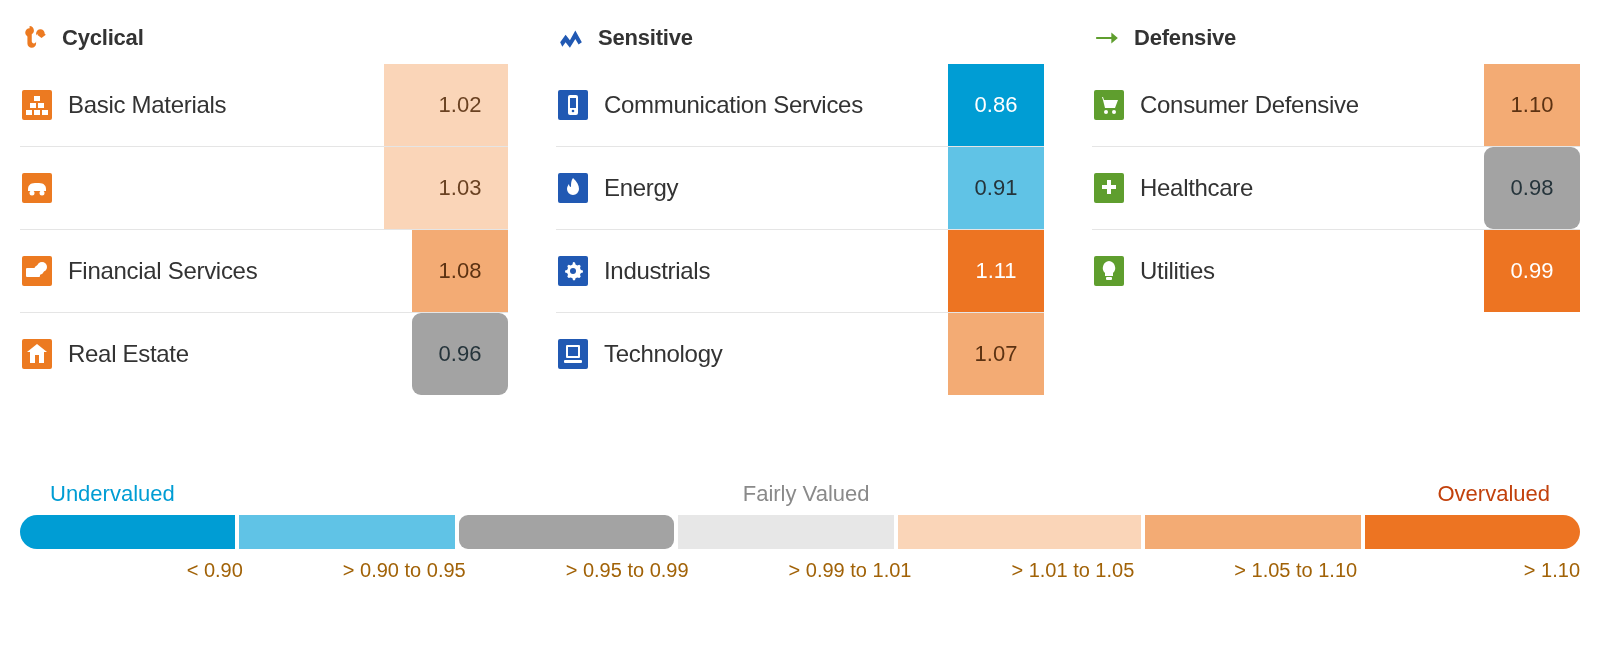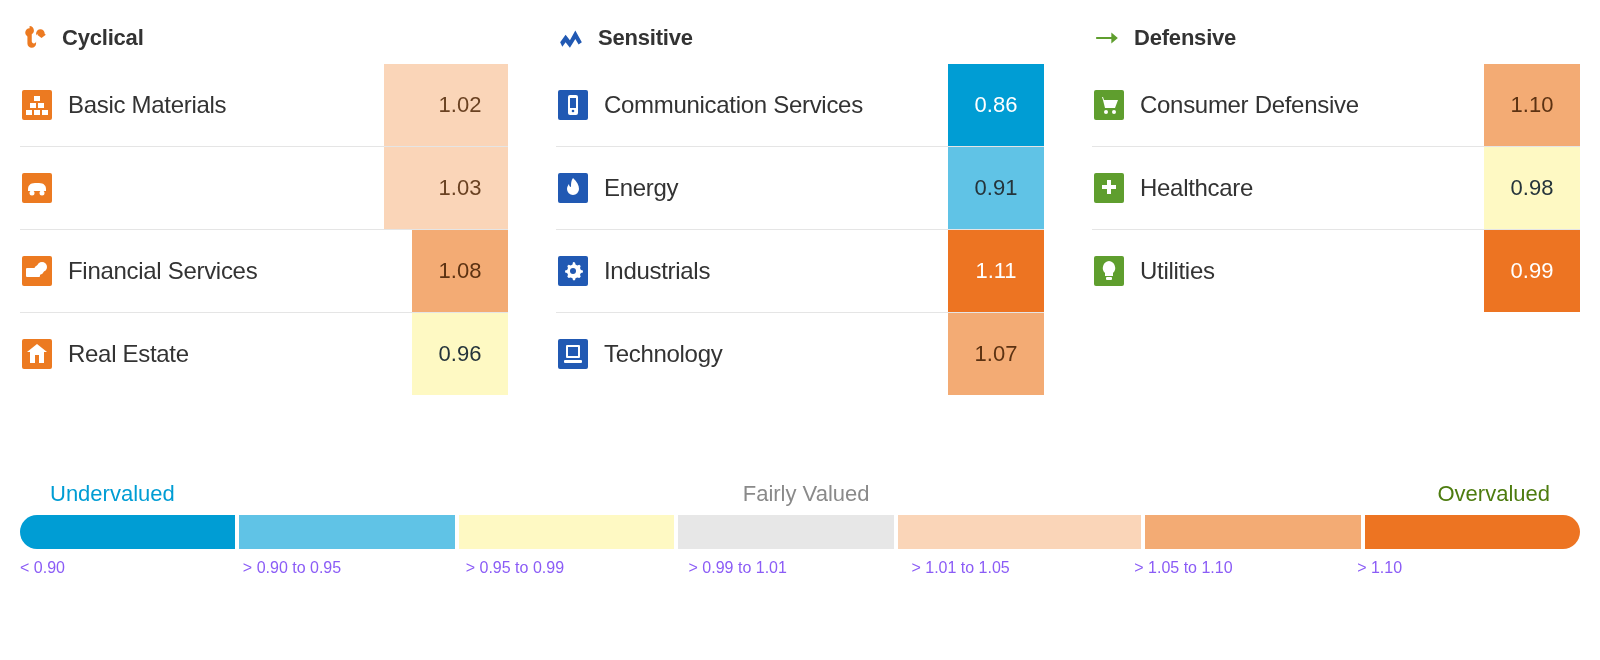--- a/index.html
+++ b/index.html
@@ -84,62 +84,62 @@
     display: flex;
     align-items: center;
     justify-content: center;
     font-size: 22px;
     font-weight: 400;
   }
 
   
   .band-0 { background: #009dd4; color: #fff; }   
   .band-1 { background: #60c3e6; color: #25343b; } 
-  .band-2 { background: #fef9c3; color: #25343b; } 
+  .band-2 { background: #a3a3a3; color: #25343b; border-radius: 9px; } 
   .band-3 { background: #e7e7e7; color: #333; }    
   .band-4 { background: #fad5b8; color: #6a4222; padding-left: 28px; } 
   .band-5 { background: #f3ab74; color: #5c3212; } 
   .band-6 { background: #ed7422; color: #fff; }    
 
   
   .legend {
     margin-top: 86px;
   }
   .legend-labels {
     display: flex;
     justify-content: space-between;
     font-size: 22px;
     margin-bottom: 8px;
     padding: 0 30px;
   }
   .legend-und { color: #009dd4; font-weight: 400; }
   .legend-fair { color: #8a8a8a; font-weight: 400; }
-  .legend-over { color: #4d7c0f; font-weight: 400; }
+  .legend-over { color: #c2410c; font-weight: 400; }
 
   .legend-bar {
     display: flex;
     gap: 4px;
     height: 34px;
   }
   .legend-seg {
     flex: 1 1 0;
   }
   .legend-seg:first-child { border-top-left-radius: 17px; border-bottom-left-radius: 17px; }
   .legend-seg:last-child  { border-top-right-radius: 17px; border-bottom-right-radius: 17px; }
 
   .legend-ranges {
     display: flex;
     margin-top: 10px;
   }
   .legend-range {
     flex: 1 1 0;
-    text-align: left;
-    font-size: 16px;
+    text-align: right;
+    font-size: 20px;
     font-weight: 400;
-    color: #8b5cf6;
+    color: #a16207;
   }
 </style>
 </head>
 <body>
 
 <div class="wrap">
 
   <div class="columns">
 
     <div class="col">

